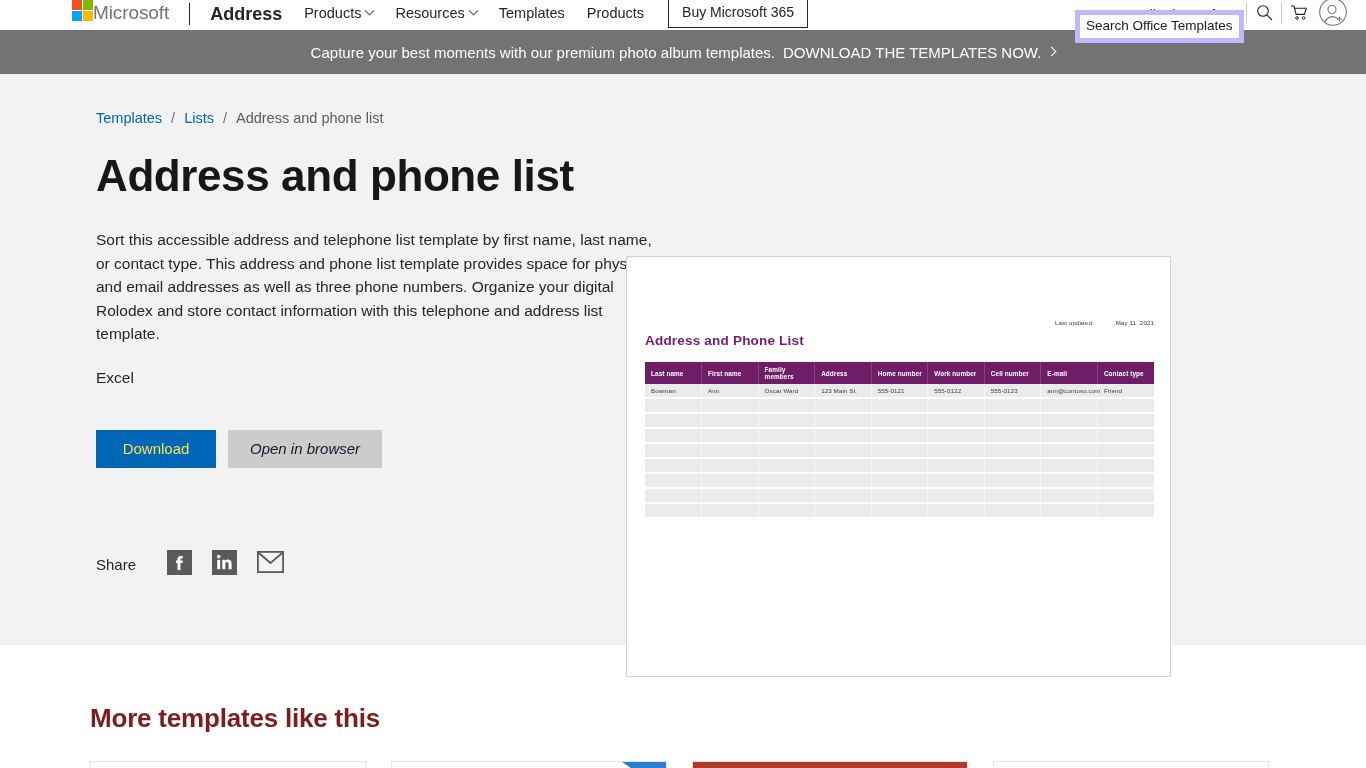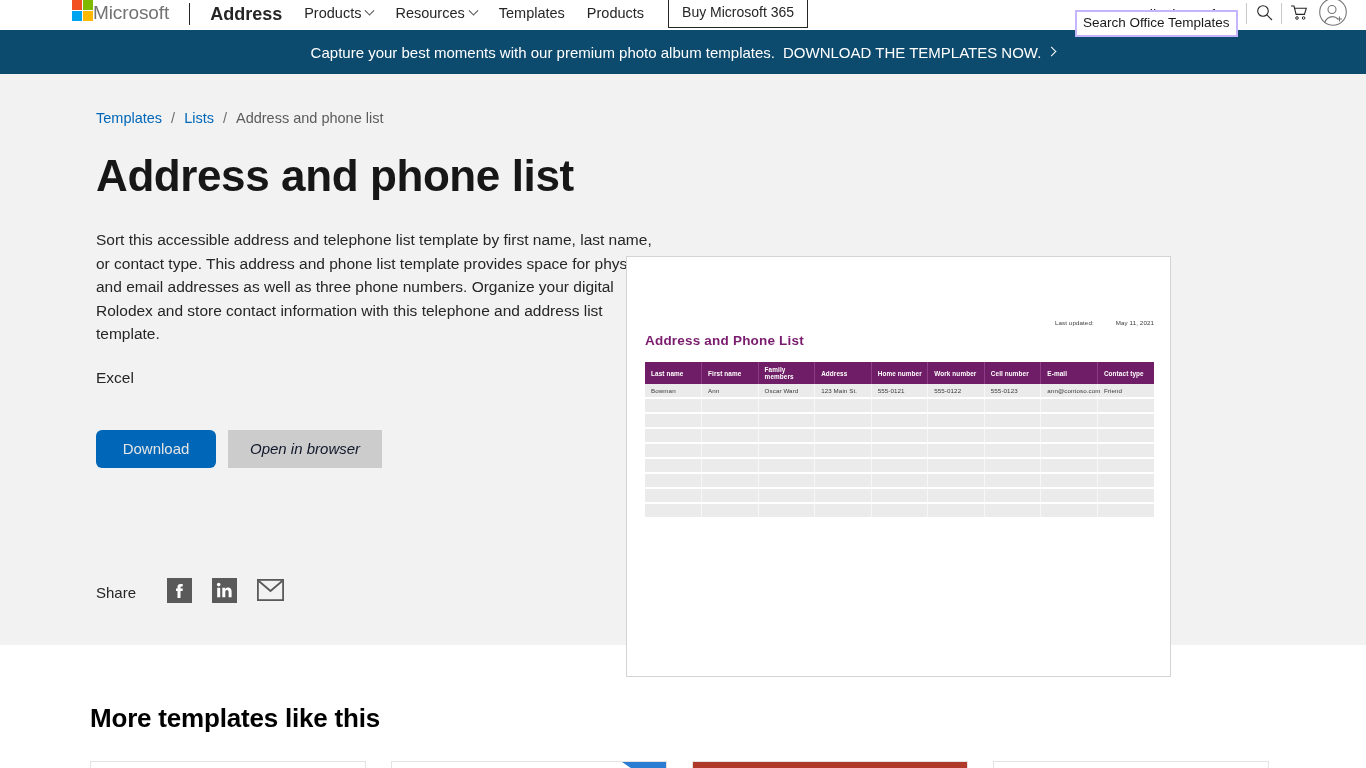--- a/index.html
+++ b/index.html
@@ -103,33 +103,33 @@
     width: 34px; height: 24px;
     display: flex; align-items: center; justify-content: center;
     cursor: pointer;
     background: none; border: none;
   }
   .tooltip {
     position: absolute;
     top: 10px;
     left: 1075px;
     background: #ffffff;
-    border: 2px solid #c4b5fd;
+    border: 5px solid #c4b5fd;
     font-size: 13.5px;
     color: #1a1a1a;
     padding: 3px 6px 4px;
     line-height: 16px;
     white-space: nowrap;
     z-index: 40;
   }
 
   
   .promo {
     height: 44px;
-    background: #0c4a6e;
+    background: #737373;
     display: flex;
     align-items: center;
     justify-content: center;
     gap: 8px;
     color: #ffffff;
     font-size: 15px;
     cursor: pointer;
   }
   .promo .promo-cta { display: flex; align-items: center; gap: 7px; }
   .promo-arrow {
@@ -187,26 +187,26 @@
   .btn-row { display: flex; gap: 12px; margin-top: 41px; }
   .btn {
     font-family: inherit;
     font-size: 15px;
     border: none;
     cursor: pointer;
     padding: 0 22px;
     height: 38px;
     line-height: 38px;
   }
-  .btn-primary { background: #0067b8; color: #e5e5e5; min-width: 120px; border-radius: 6px; }
+  .btn-primary { background: #0067b8; color: #fde047; min-width: 120px; }
   .btn-secondary { background: #cccccc; color: #0f172a; font-style: italic; }
 
   .share-row {
     display: flex; align-items: center; gap: 20px;
-    margin-top: 110px;
+    margin-top: 82px;
   }
   .share-label { font-size: 15px; color: #262626; margin-right: 11px; }
   .sicon { cursor: pointer; display: block; }
 
   
   .preview-wrap {
     margin-left: 26px;
     margin-top: 106px;
   }
   .preview {
@@ -260,21 +260,21 @@
 
   
   .more {
     background: #ffffff;
     padding: 58px 0 0 0;
     height: 123px;
   }
   .more h2 {
     font-size: 26px;
     font-weight: 600;
-    color: #000000;
+    color: #7f1d1d;
     padding-left: 90px;
     letter-spacing: -0.2px;
   }
   .cards {
     display: flex;
     gap: 25px;
     padding: 27px 0 0 90px;
   }
   .card {
     width: 276px;

